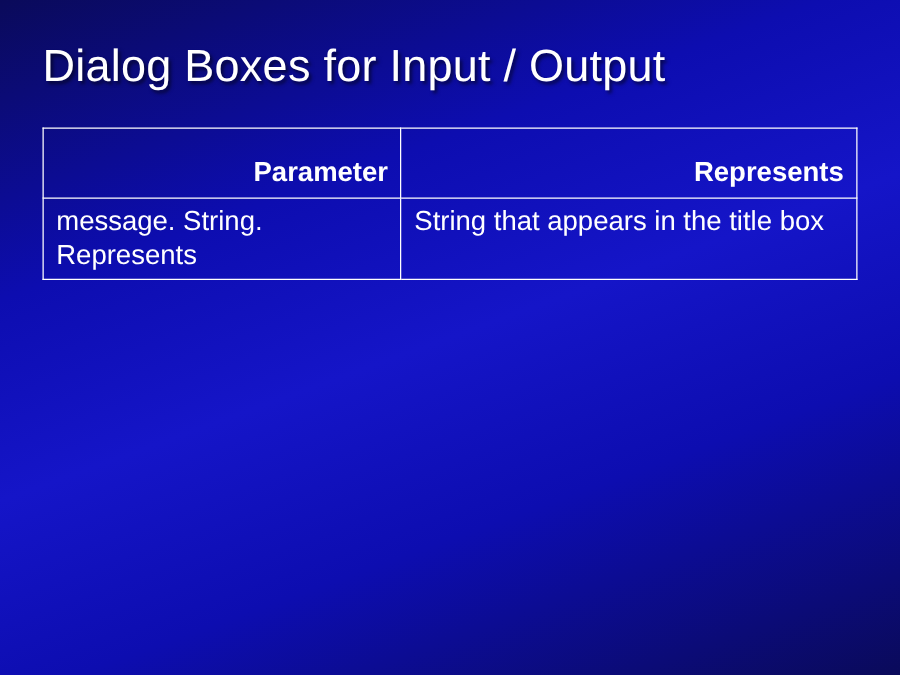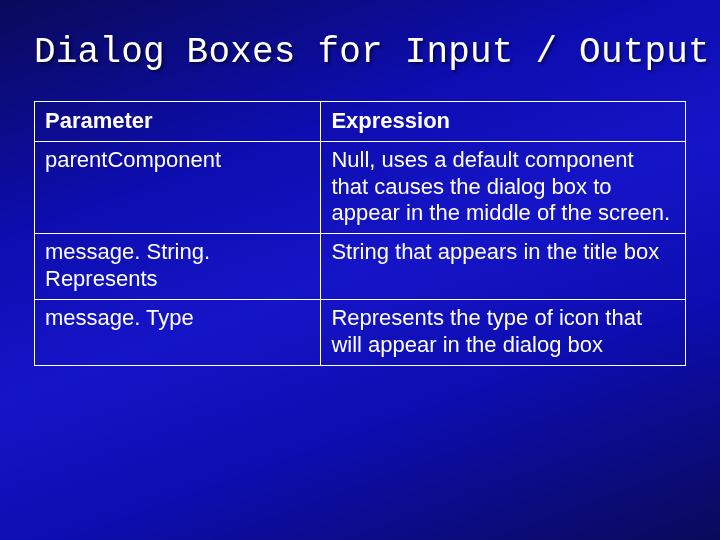--- a/index.html
+++ b/index.html
@@ -23,72 +23,63 @@
     height: 100%;
   }
   .title {
     font-size: 36px;
     font-weight: 400;
     color: #ffffff;
     margin: 14px 0 28px 0;
     letter-spacing: 0.2px;
     white-space: nowrap;
     text-shadow: 2px 2px 3px rgba(0,0,0,0.55);
-    font-family: Liberation Mono, monospace;
   }
   table {
     width: 100%;
     border-collapse: collapse;
     table-layout: fixed;
   }
   col.param { width: 44%; }
   col.desc  { width: 56%; }
   th, td {
     border: 1px solid #ffffff;
     padding: 5px 10px 6px 10px;
     vertical-align: top;
     font-size: 22px;
     line-height: 1.22;
     text-align: left;
   }
   th {
     font-weight: 700;
-    text-align: left;
-    padding-top: 6px;
+    text-align: right;
+    padding-top: 22px;
     padding-bottom: 6px;
   }
   td.param-cell {
     word-break: break-word;
   }
 </style>
 </head>
 <body>
 
 <div class="slide">
   <h1 class="title">Dialog Boxes for Input / Output</h1>
 
   <table>
     <colgroup>
       <col class="param">
       <col class="desc">
     </colgroup>
     <thead>
       <tr>
         <th>Parameter</th>
-        <th>Expression</th>
+        <th>Represents</th>
       </tr>
     </thead>
     <tbody>
       <tr>
-        <td class="param-cell">parentComponent</td>
-        <td>Null, uses a default component that causes the dialog box to appear in the middle of the screen.</td>
-      </tr>
-      <tr>
         <td class="param-cell">message. String. Represents</td>
         <td>String that appears in the title box</td>
-      </tr>
-      <tr>
-        <td class="param-cell">message. Type</td>
-        <td>Represents the type of icon that will appear in the dialog box</td>
       </tr>
     </tbody>
   </table>
 </div>
 
 </body></html>

